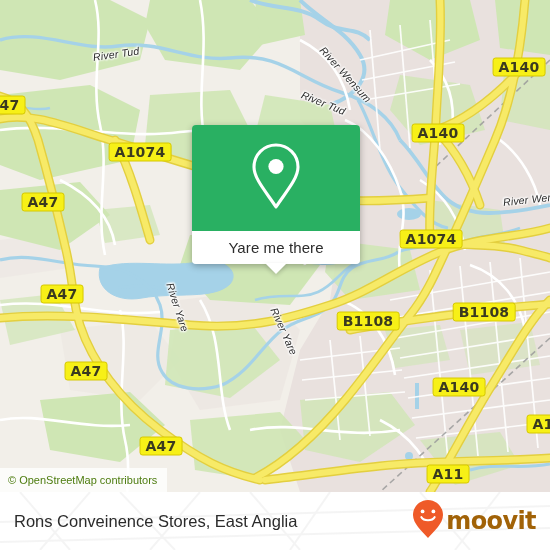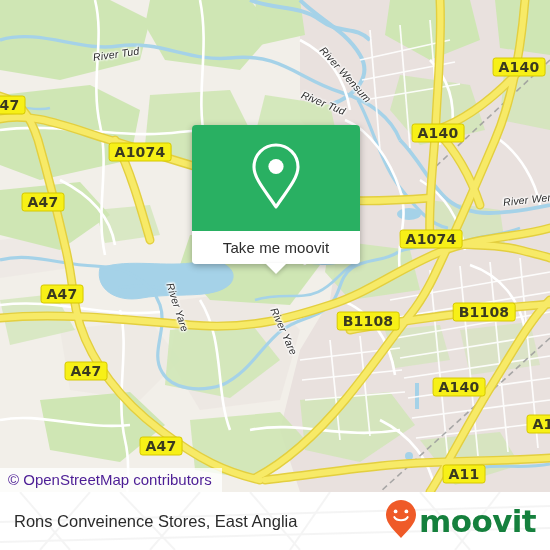--- a/index.html
+++ b/index.html
@@ -67,22 +67,22 @@
 
   
   #attribution {
     position: absolute;
     left: 0;
     bottom: 0;
     height: 24px;
     line-height: 24px;
     padding: 0 10px 0 8px;
     background: rgba(255,255,255,0.78);
-    color: #4c1d95;
-    font-size: 15px;
+    color: #4d7c0f;
+    font-size: 11px;
     font-family: "Liberation Sans", sans-serif;
     white-space: nowrap;
   }
 
   
   #popup-card {
     position: absolute;
     left: 192px;
     top: 125px;
     width: 168px;
@@ -157,23 +157,23 @@
     white-space: nowrap;
     z-index: 2;
   }
   #brand {
     position: relative;
     display: flex;
     align-items: center;
     z-index: 2;
   }
   #brand-text {
-    color: #15803d;
+    color: #a16207;
     font-family: "DejaVu Sans", sans-serif;
-    font-size: 31px;
+    font-size: 24px;
     font-weight: bold;
     letter-spacing: -0.6px;
     margin-left: 2px;
   }
 </style>
 </head>
 <body>
 
 <div id="app">
 
@@ -354,21 +354,21 @@
       <div class="shield" style="left:62px; top:294px;">A47</div>
       <div class="shield" style="left:86px; top:371px;">A47</div>
       <div class="shield" style="left:161px;top:446px;">A47</div>
       <div class="shield" style="left:519px;top:67px;">A140</div>
       <div class="shield" style="left:438px;top:133px;">A140</div>
       <div class="shield" style="left:431px;top:239px;">A1074</div>
       <div class="shield" style="left:368px;top:321px;">B1108</div>
       <div class="shield" style="left:484px;top:312px;">B1108</div>
       <div class="shield" style="left:459px;top:387px;">A140</div>
       <div class="shield" style="left:543px;top:424px;">A1</div>
-      <div class="shield" style="left:464px;top:474px;">A11</div>
+      <div class="shield" style="left:448px;top:474px;">A11</div>
     </div>
 
     <div>
       <div class="river-label" style="left:93px; top:51px;  transform:rotate(-8deg);">River Tud</div>
       <div class="river-label" style="left:302px;top:88px;  transform:rotate(22deg);">River Tud</div>
       <div class="river-label" style="left:322px;top:42px;  transform:rotate(48deg);">River Wensum</div>
       <div class="river-label" style="left:503px;top:196px; transform:rotate(-6deg);">River Wensum</div>
       <div class="river-label" style="left:170px;top:277px; transform:rotate(72deg);">River Yare</div>
       <div class="river-label" style="left:274px;top:302px; transform:rotate(66deg);">River Yare</div>
       <div class="river-label" style="left:500px;top:290px; transform:rotate(-4deg); opacity:0;">River Yare</div>
@@ -377,21 +377,21 @@
     <div id="popup-card">
       <div id="popup-green">
         <span>
           <svg width="54" height="70" viewBox="0 0 54 70" aria-hidden="true">
             <path d="M27 4 C14.8 4 5 13.8 5 26 C5 38 18 52 27 66 C36 52 49 38 49 26 C49 13.8 39.2 4 27 4 Z" fill="none" stroke="#ffffff" stroke-width="3.1" stroke-linejoin="round"></path>
             <circle cx="27" cy="25.5" r="7.6" fill="#ffffff"></circle>
           </svg>
         </span>
       </div>
       <div id="popup-bottom">
-        <span id="popup-label">Take me moovit</span>
+        <span id="popup-label">Yare me there</span>
         <span id="popup-tail"></span>
       </div>
     </div>
 
     <div id="attribution">© OpenStreetMap contributors</div>
   </div>
 
   <div id="footer">
 
     <svg id="footer-watermark" width="550" height="58" viewBox="0 0 550 58">

